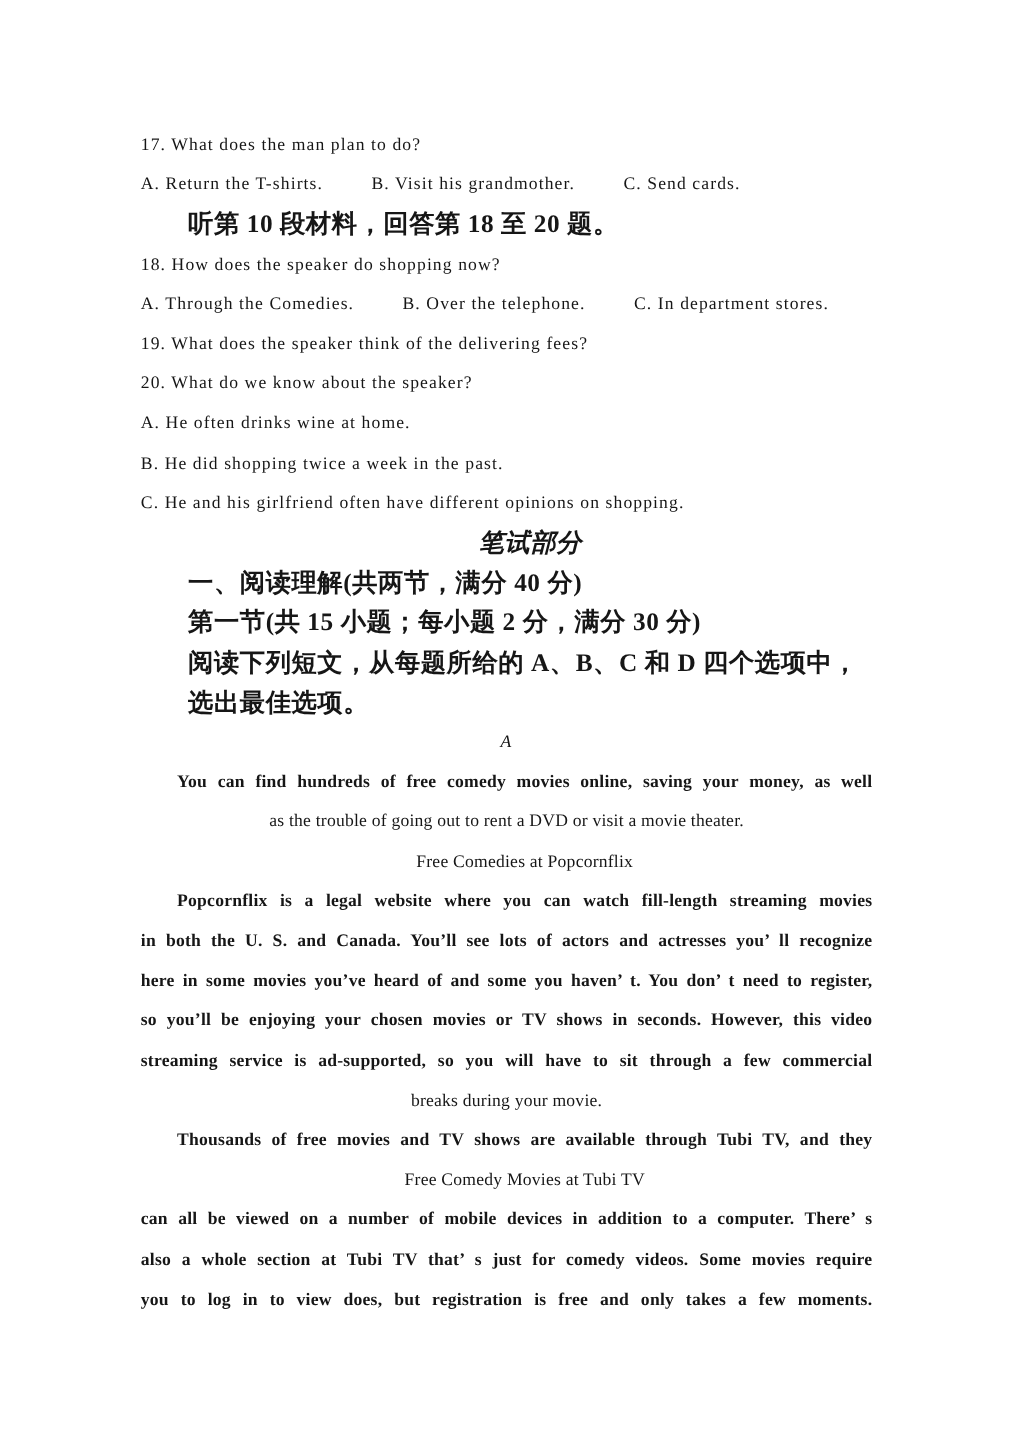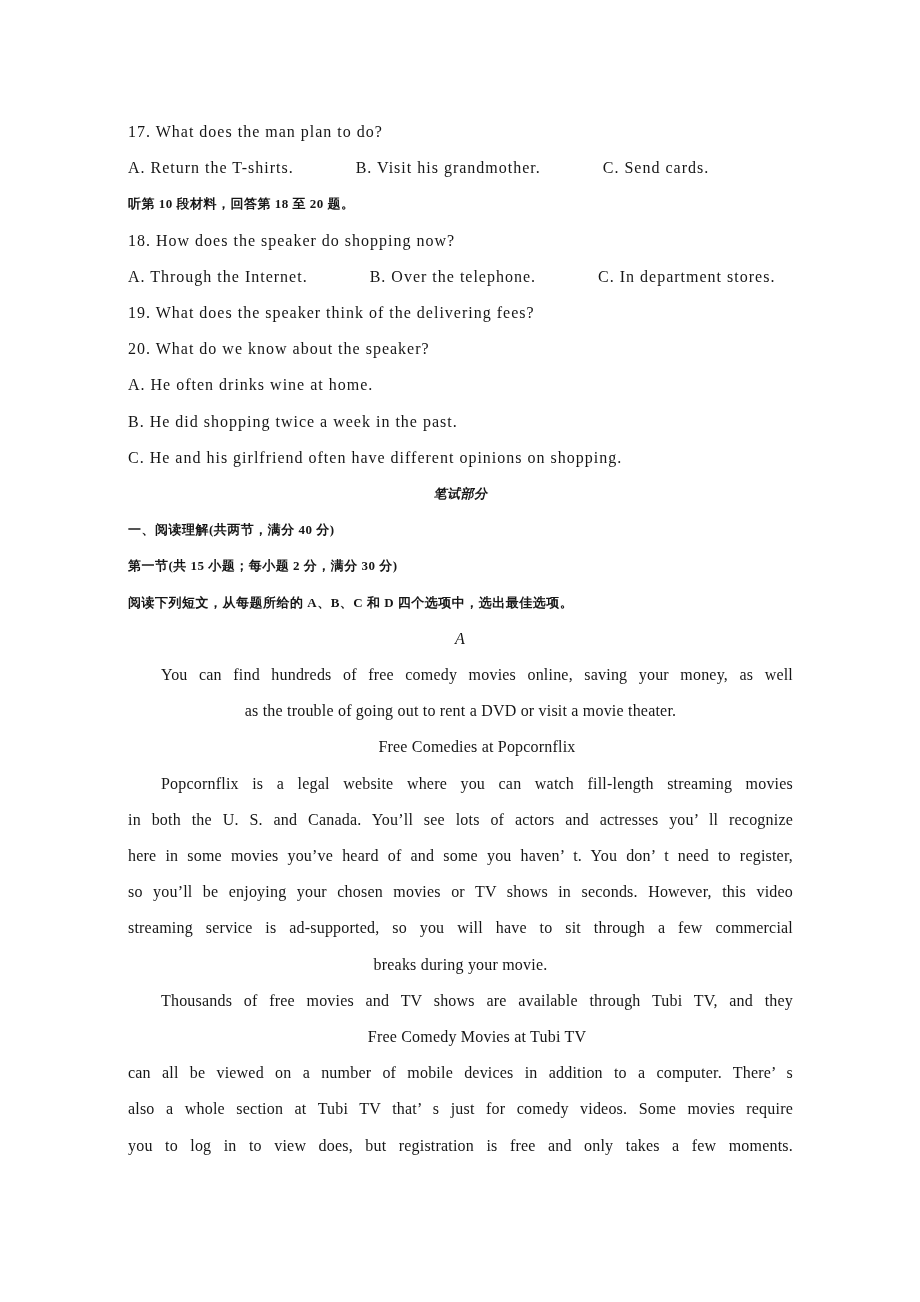--- a/index.html
+++ b/index.html
@@ -8,44 +8,44 @@
     width: 920px; height: 1302px;
     background: #ffffff;
     color: #161616;
     overflow: hidden;
     font-family: "Liberation Serif", "DejaVu Serif", serif;
   }
   .page { width: 920px; height: 1302px; padding: 114px 127px 0 128px; }
   .ln { font-size: 16px; line-height: 36.2px; min-height: 36.2px; white-space: pre-wrap; }
   .en { letter-spacing: 1px; }
   .pl { letter-spacing: 0.2px; text-align: center; }
-  .cn { font-weight: 700; font-size: 13px; letter-spacing: 0.5px; }
+  .cn { font-weight: 700; font-size: 23px; letter-spacing: 0.5px; margin-left: 43px; }
   .center { text-align: center; font-style: italic; }
-  .j { text-align: justify; text-align-last: justify; }
+  .j { text-align: justify; text-align-last: justify; font-weight: bold; }
   .ind { text-indent: 33px; }
-  .opts { display: flex; gap: 62px; letter-spacing: 1px; }
+  .opts { display: flex; gap: 44px; letter-spacing: 1px; }
 </style>
 </head>
 <body>
 
 <main class="page">
 
   <section>
     <div class="ln en">17. What does the man plan to do?</div>
     <div class="ln opts">
       <span>A. Return the T-shirts.</span>
       <span>B. Visit his grandmother.</span>
       <span>C. Send cards.</span>
     </div>
 
     <div class="ln cn">听第 10 段材料，回答第 18 至 20 题。</div>
 
     <div class="ln en">18. How does the speaker do shopping now?</div>
     <div class="ln opts">
-      <span>A. Through the Internet.</span>
+      <span>A. Through the Comedies.</span>
       <span>B. Over the telephone.</span>
       <span>C. In department stores.</span>
     </div>
 
     <div class="ln en">19. What does the speaker think of the delivering fees?</div>
 
     <div class="ln en">20. What do we know about the speaker?</div>
     <div class="ln en">A. He often drinks wine at home.</div>
     <div class="ln en">B. He did shopping twice a week in the past.</div>
     <div class="ln en">C. He and his girlfriend often have different opinions on shopping.</div>

